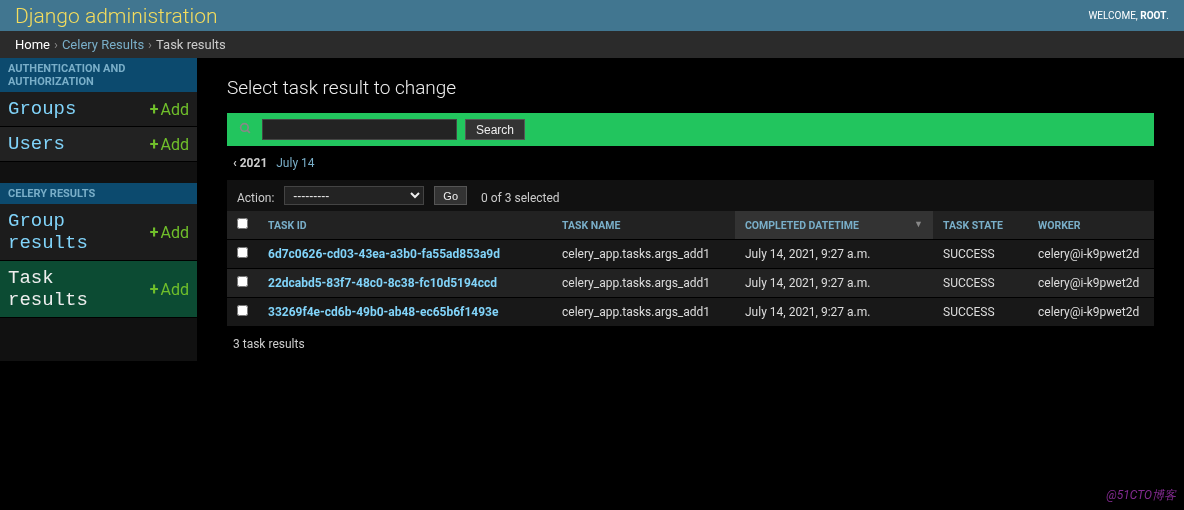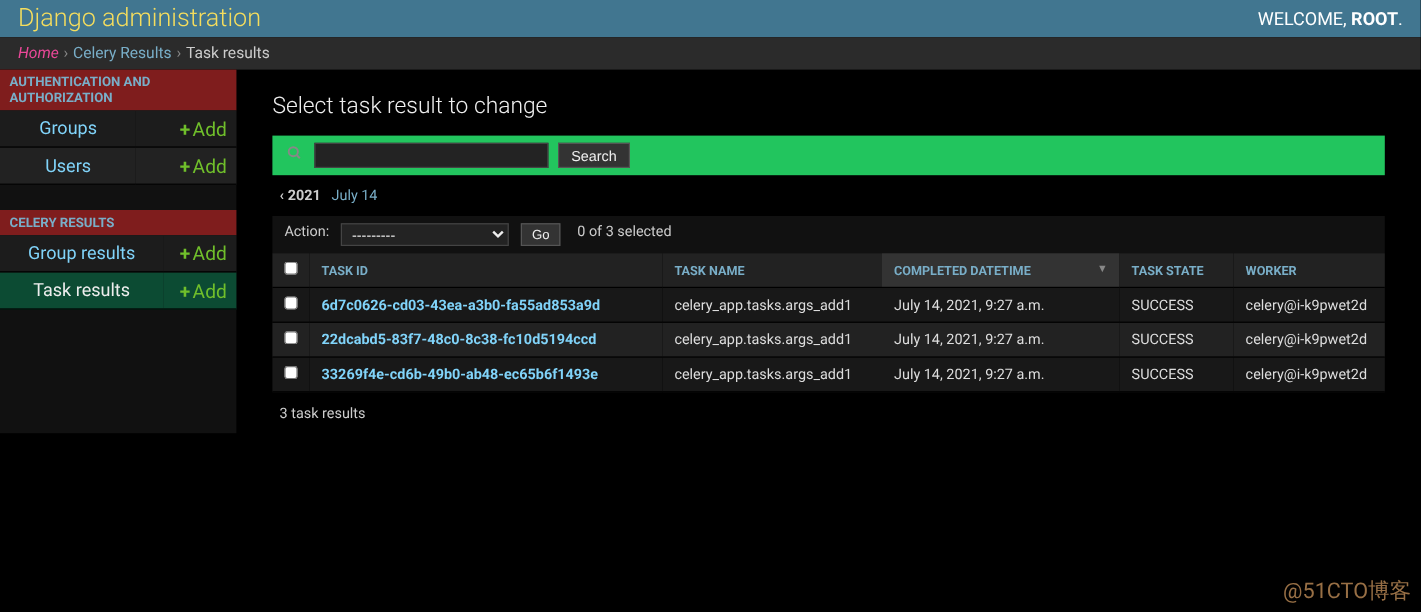--- a/index.html
+++ b/index.html
@@ -16,57 +16,58 @@
     #header {
       background: #417690;
       color: #ffc;
       padding: 7px 15px;
       display: flex;
       justify-content: space-between;
       align-items: center;
       height: 31px;
     }
     #site-name { font-size: 21px; font-weight: 300; color: #f5dd5d; }
-    #user-tools { font-size: 15px; text-align: right; color: #fff;}
+    #user-tools { font-size: 10px; text-align: right; color: #fff;}
     #user-tools strong { font-weight: bold; }
     .breadcrumbs {
       background: #2b2b2b;
       padding: 6px 15px;
       color: #ccc;
       font-size: 13px;
       border: none;
       height: 27px;
       display: flex;
       align-items: center;
     }
     .breadcrumbs a { color: #79aec8; text-decoration: none; }
-    .breadcrumbs a:first-child { color: #ec4899; font-style: italic; }
+    .breadcrumbs a:first-child { color: #ffffff; }
     .breadcrumbs .sep { color: #888; margin: 0 4px; }
     .container { display: flex; }
     #nav-sidebar {
       width: 197px;
       background: #111;
       flex-shrink: 0;
     }
     .app-module { margin-bottom: 0; }
     .app-module .section {
-      background: #7f1d1d;
+      background: #0c4a6e;
       color: #79aec8;
       font-size: 11px;
       font-weight: bold;
       padding: 4px 8px;
       text-transform: uppercase;
       letter-spacing: 0px;
     }
     .app-module table { width: 100%; border-collapse: collapse; }
     .app-module th {
-      text-align: center;
+      text-align: left;
       font-weight: normal;
       padding: 6px 8px;
-      font-size:15px;
+      font-size:19px;
+      font-family:Liberation Mono, monospace;
     }
     .app-module th a { color: #81d4fa; text-decoration: none; }
     .app-module td.addlink { text-align: right; padding-right: 8px; white-space: nowrap; }
     .app-module tr { border-bottom: 1px solid #000; background: #1c1c1c;}
     .app-module tr:nth-child(even) { background: #222; }
     .app-module tr.current-model { background: #0C4B33; }
     .app-module tr.current-model th a { color: #eee; }
     .addlink a { color: #70bf2b; text-decoration: none; font-size:16px; }
     .addlink-icon { color:#70bf2b; font-weight:bold; margin-right:2px;}
     #content {
@@ -100,21 +101,21 @@
       font-size: 12px;
       cursor: pointer;
       height: 21px;
     }
     .date-hierarchy { padding: 10px 6px 10px 6px; font-size: 12px; }
     .date-hierarchy a { color: #79aec8; text-decoration: none; margin-right: 10px; }
     .date-hierarchy .back { color: #ccc; font-weight: bold; margin-right:6px;}
     .actions {
       padding: 6px 10px;
       display: flex;
-      align-items: flex-start;
+      align-items: flex-end;
       gap: 10px;
       font-size: 12px;
       background: #111;
     }
     .actions label { color: #ccc; }
     .actions select {
       background: #232323;
       border: 1px solid #444;
       color: #eee;
       padding: 1px 4px;
@@ -146,21 +147,21 @@
     #result_list thead th.sorted { background:#333; }
     .sort-icon { color: #888; font-size: 9px; float:right; }
     #result_list tbody tr { border-bottom: 1px solid #000; }
     #result_list tbody tr:nth-child(odd){ background:#181818; }
     #result_list tbody tr:nth-child(even){ background:#222; }
     #result_list td { padding: 7px 10px; font-size: 12px; color: #ddd; }
     #result_list td a { color: #81d4fa; text-decoration: none; font-weight: bold; }
     .action-checkbox-col { width: 28px; text-align:center; }
     input[type=checkbox]{ accent-color:#444; width:11px; height:11px; }
     .paginator { padding: 10px 6px; font-size: 12px; color: #ccc; }
-    .watermark { position: absolute; right: 8px; bottom: 6px; color: #fdba74; font-size: 18px; opacity:0.6; }
+    .watermark { position: absolute; right: 8px; bottom: 6px; color: #d946ef; font-size: 12px; opacity:0.6;font-style:italic; }
     .col-id { width: 294px; }
     .col-name { width: 183px;}
     .col-dt { width: 198px; }
     .col-state { width: 95px; }
   </style>
 </head>
 <body>
 
 <div id="header">
   <div id="site-name">Django administration</div>

